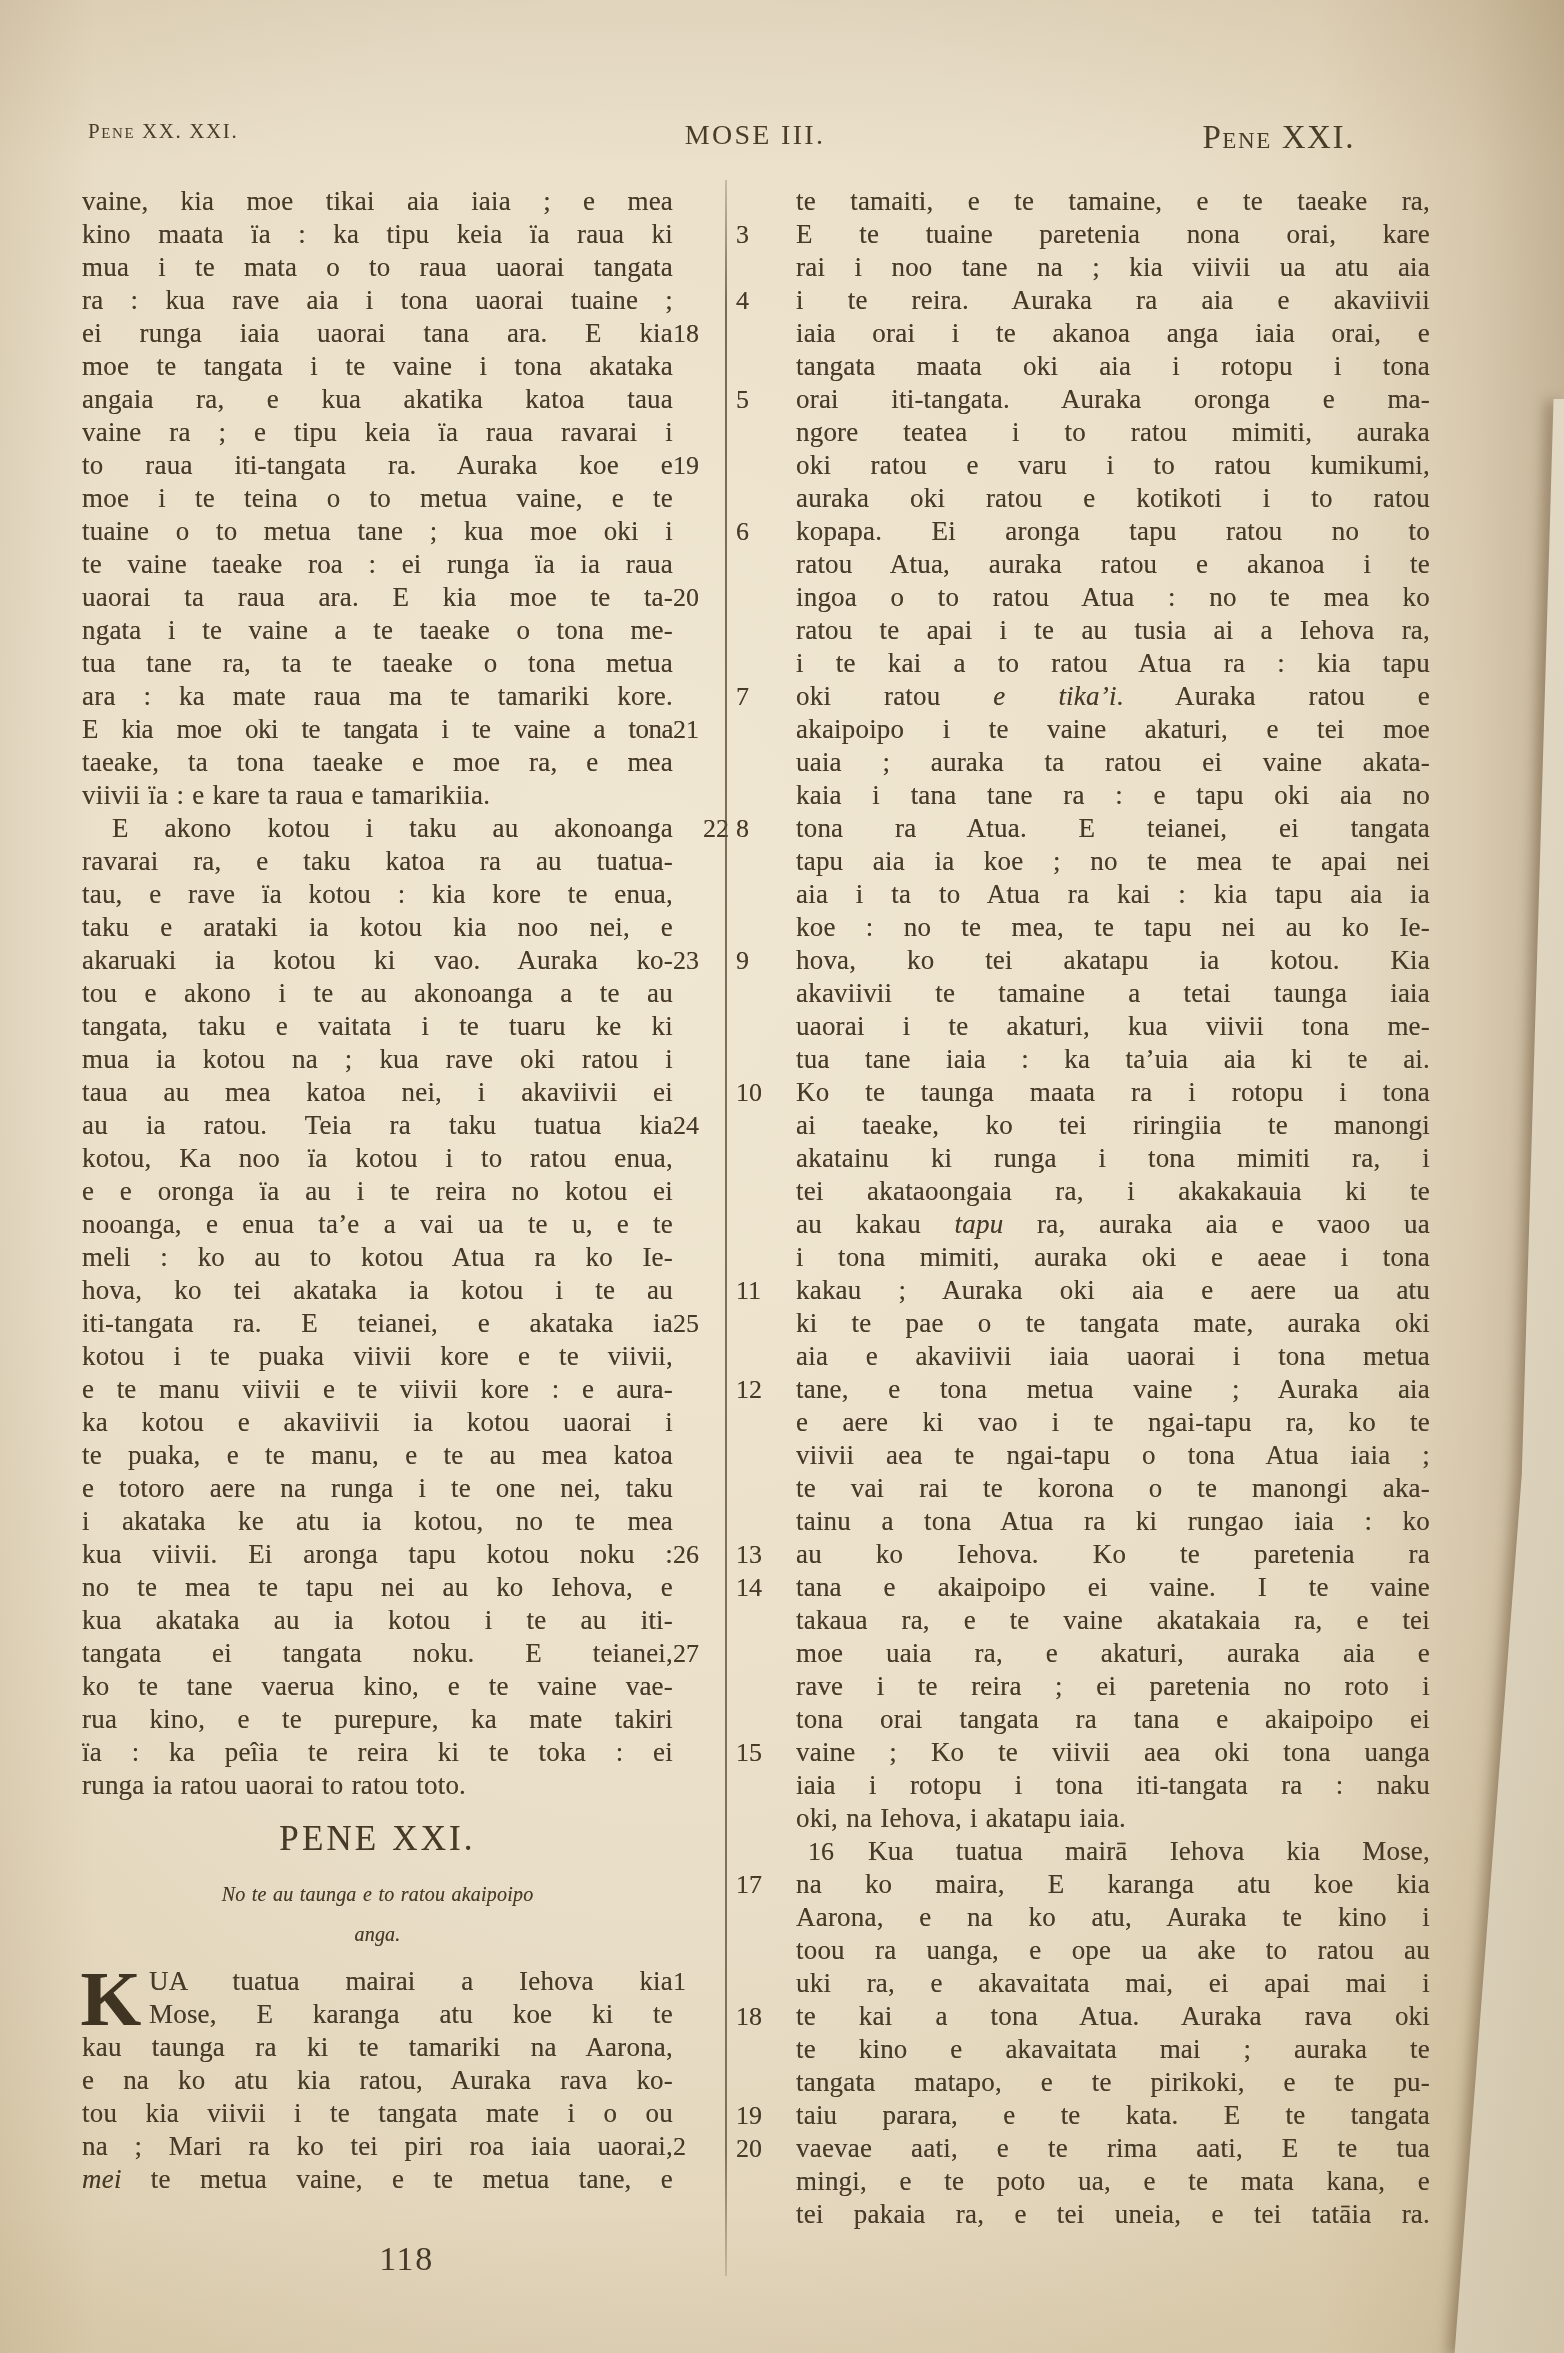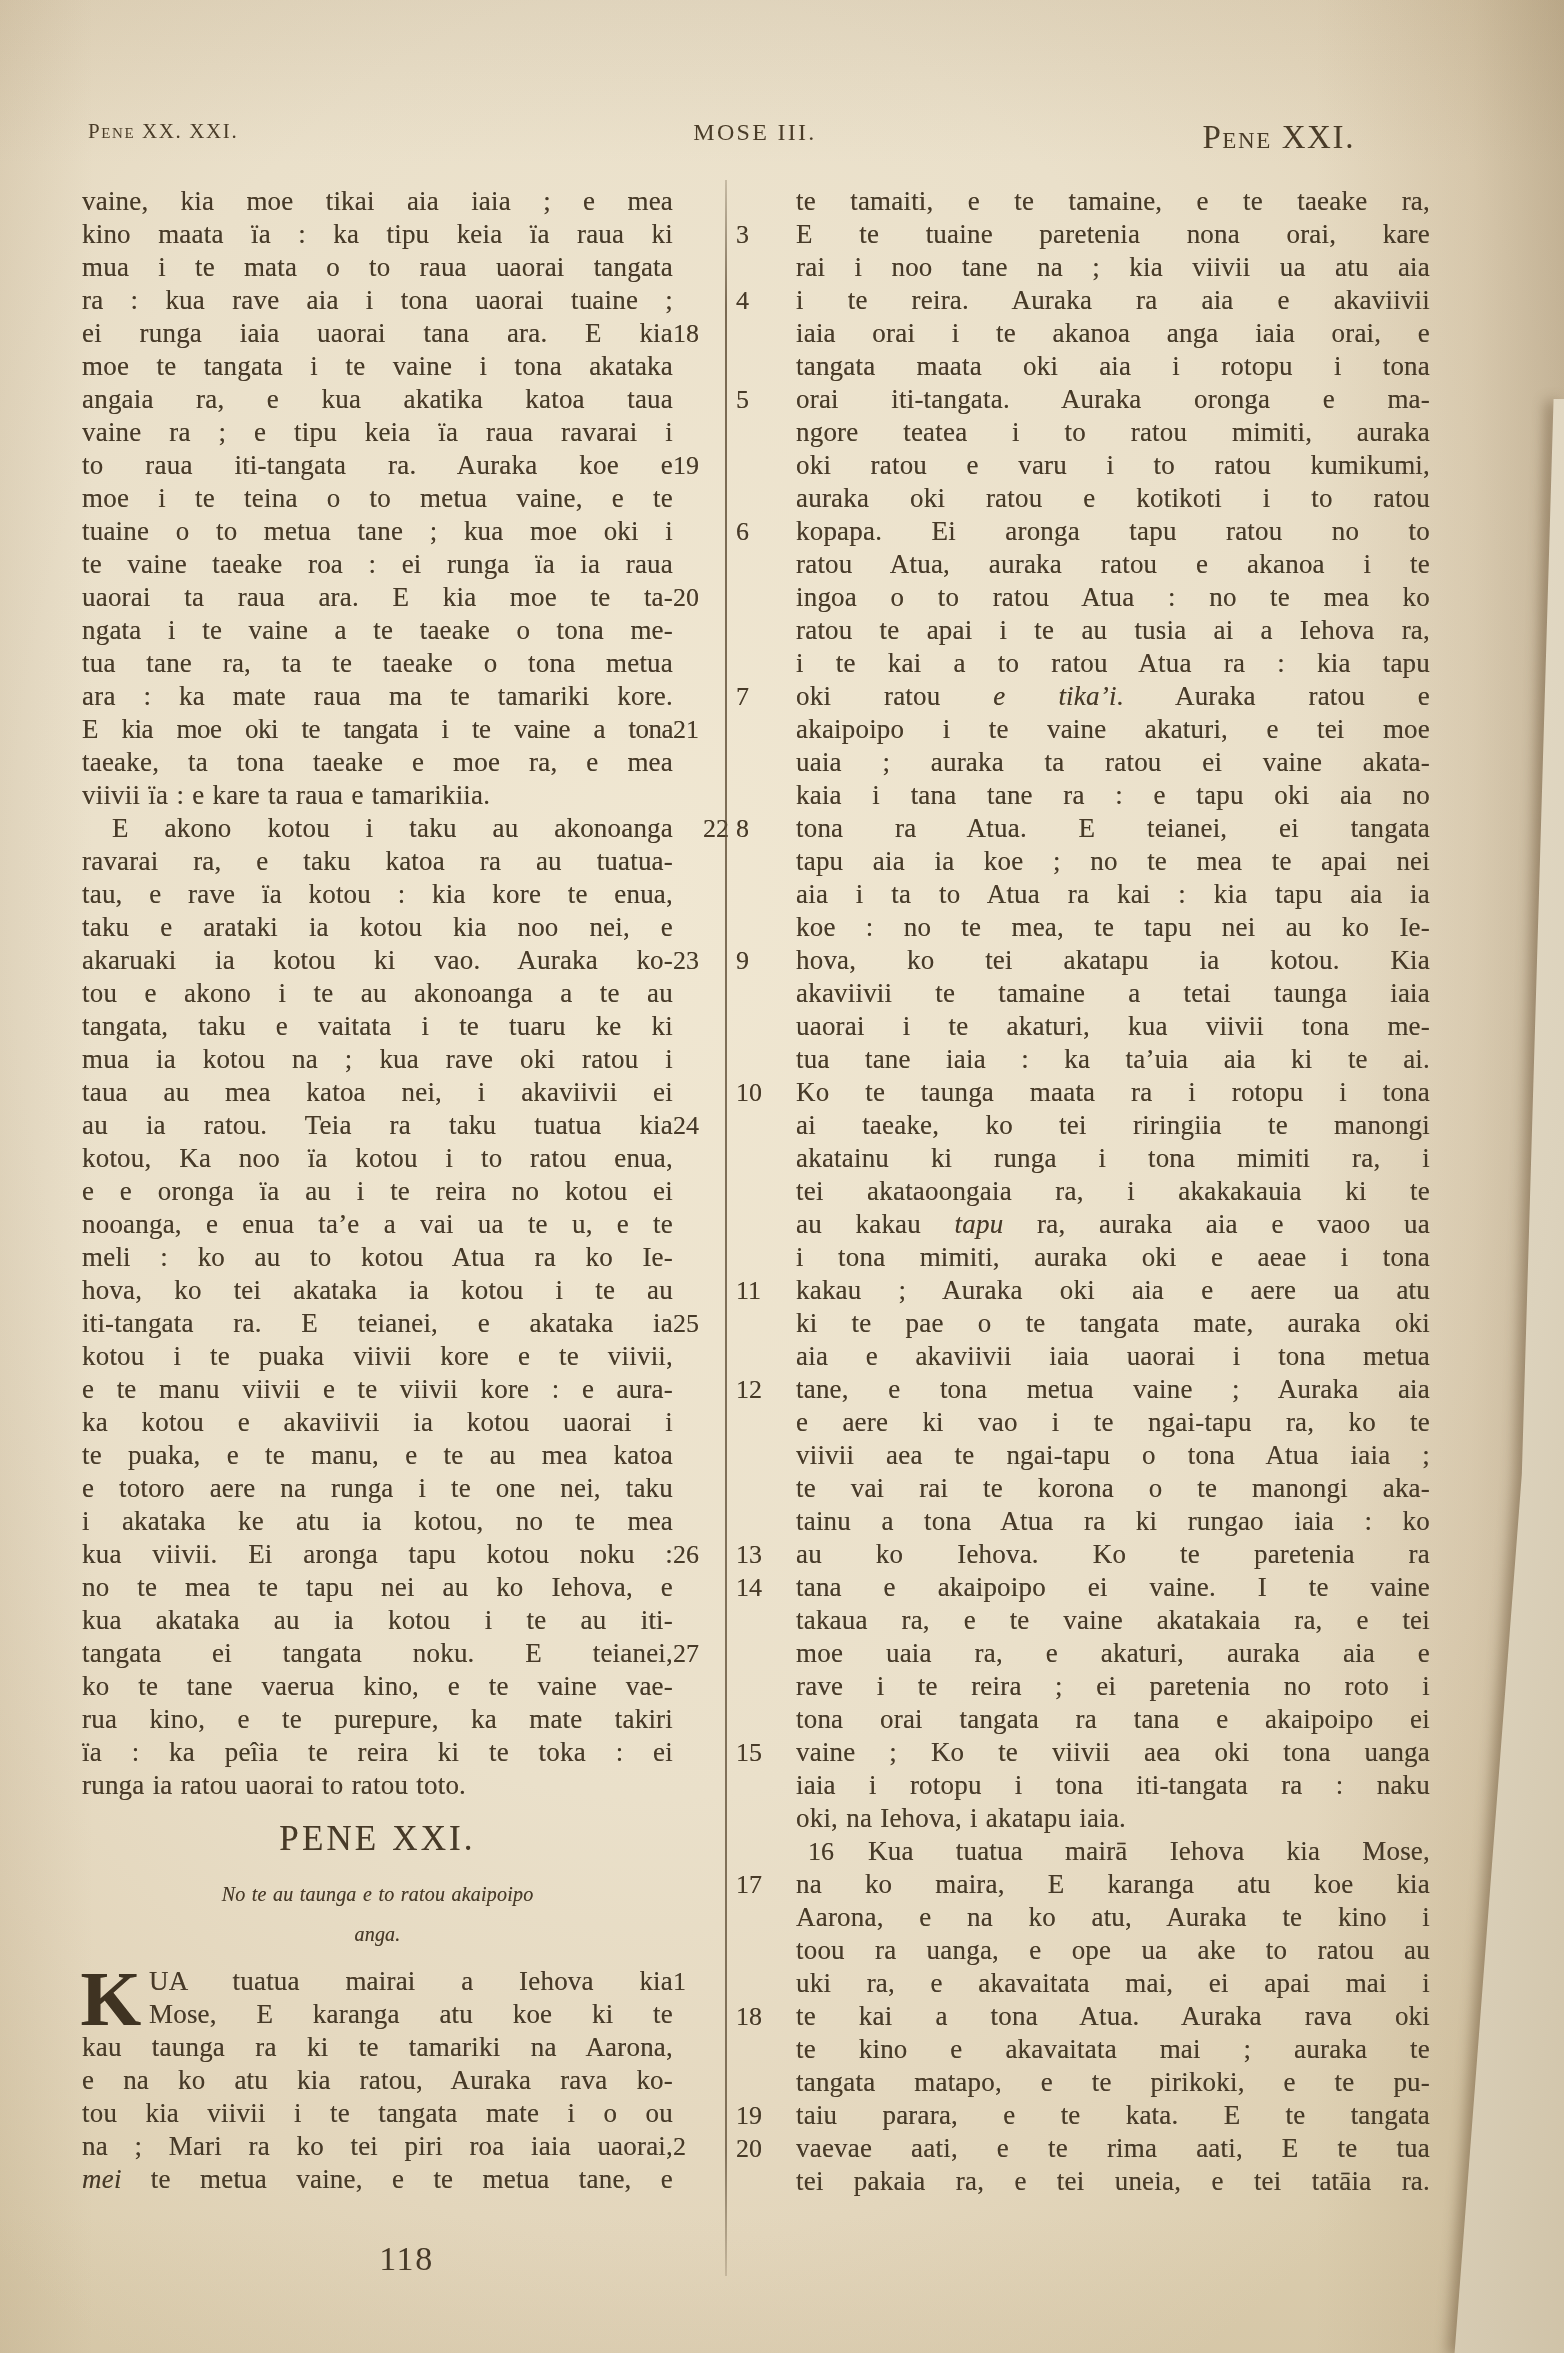--- a/index.html
+++ b/index.html
@@ -8,21 +8,21 @@
   .page{position:absolute;inset:0;
     background:
       linear-gradient(to right, rgba(125,95,55,0.10) 0%, rgba(125,95,55,0) 6%),
       linear-gradient(to right, rgba(0,0,0,0) 84%, rgba(125,92,50,0.12) 94%, rgba(108,80,45,0.26) 100%),
       linear-gradient(to bottom, rgba(120,90,50,0.09) 0%, rgba(0,0,0,0) 7%),
       linear-gradient(to top, rgba(120,90,50,0.05) 0%, rgba(0,0,0,0) 6%),
       radial-gradient(ellipse 1174px 1643px at 42% 38%, #f0e7d2 0%, #eae0ca 55%, #e3d6bc 82%, #dbcdae 100%);
   }
   .hdr{position:absolute;top:119px;left:0;width:1565px;height:47px;color:#4a3c28;}
   .hdr .hl{position:absolute;left:88px;top:0;font-variant:small-caps;font-size:21px;letter-spacing:1.6px;}
-  .hdr .hc{position:absolute;left:0;width:1510px;text-align:center;top:0;font-size:24px;letter-spacing:2.3px;}
+  .hdr .hc{position:absolute;left:0;width:1510px;text-align:center;top:0;font-size:28px;letter-spacing:2.3px;}
   .hdr .hr{position:absolute;right:210px;top:0;font-variant:small-caps;font-size:33px;letter-spacing:1.6px;}
 
   .col{position:absolute;top:185px;font-size:27px;line-height:33px;color:#473a28;
        letter-spacing:0.2px;word-spacing:1.2px;
        text-shadow:0 0 0.5px rgba(74,60,40,0.55);}
   .col-left{left:82px;width:591px;}
   .col-right{left:796px;width:634px;}
   .line{position:relative;height:33px;text-align:justify;text-align-last:justify;}
   .line.no-just{text-align-last:left;}
   .line.ind1{text-indent:30px;}
@@ -198,20 +198,21 @@
         <div class="line ind2"><span>Kua tuatua mairā Iehova kia Mose,</span><span class="vnum">16</span></div>
         <div class="line"><span>na ko maira, E karanga atu koe kia</span><span class="vnum">17</span></div>
         <div class="line"><span>Aarona, e na ko atu, Auraka te kino i</span></div>
         <div class="line"><span>toou ra uanga, e ope ua ake to ratou au</span></div>
         <div class="line"><span>uki ra, e akavaitata mai, ei apai mai i</span></div>
         <div class="line"><span>te kai a tona Atua.  Auraka rava oki</span><span class="vnum">18</span></div>
         <div class="line"><span>te kino e akavaitata mai ; auraka te</span></div>
         <div class="line"><span>tangata matapo, e te pirikoki, e te pu-</span></div>
         <div class="line"><span>taiu parara, e te kata.  E te tangata</span><span class="vnum">19</span></div>
         <div class="line"><span>vaevae aati, e te rima aati, E te tua</span><span class="vnum">20</span></div>
+        <div class="line"><span>mingi, e te poto ua, e te mata kana, e</span></div>
         <div class="line"><span>tei pakaia ra, e tei uneia, e tei tatāia ra.</span></div>
       </div>
   </div>
 
   <div class="pagenum">118</div>
 
   <div class="edge-wrap">
     <div class="edge">
       <div class="edge-text et-top">
           <div>ua atu i te</div>

